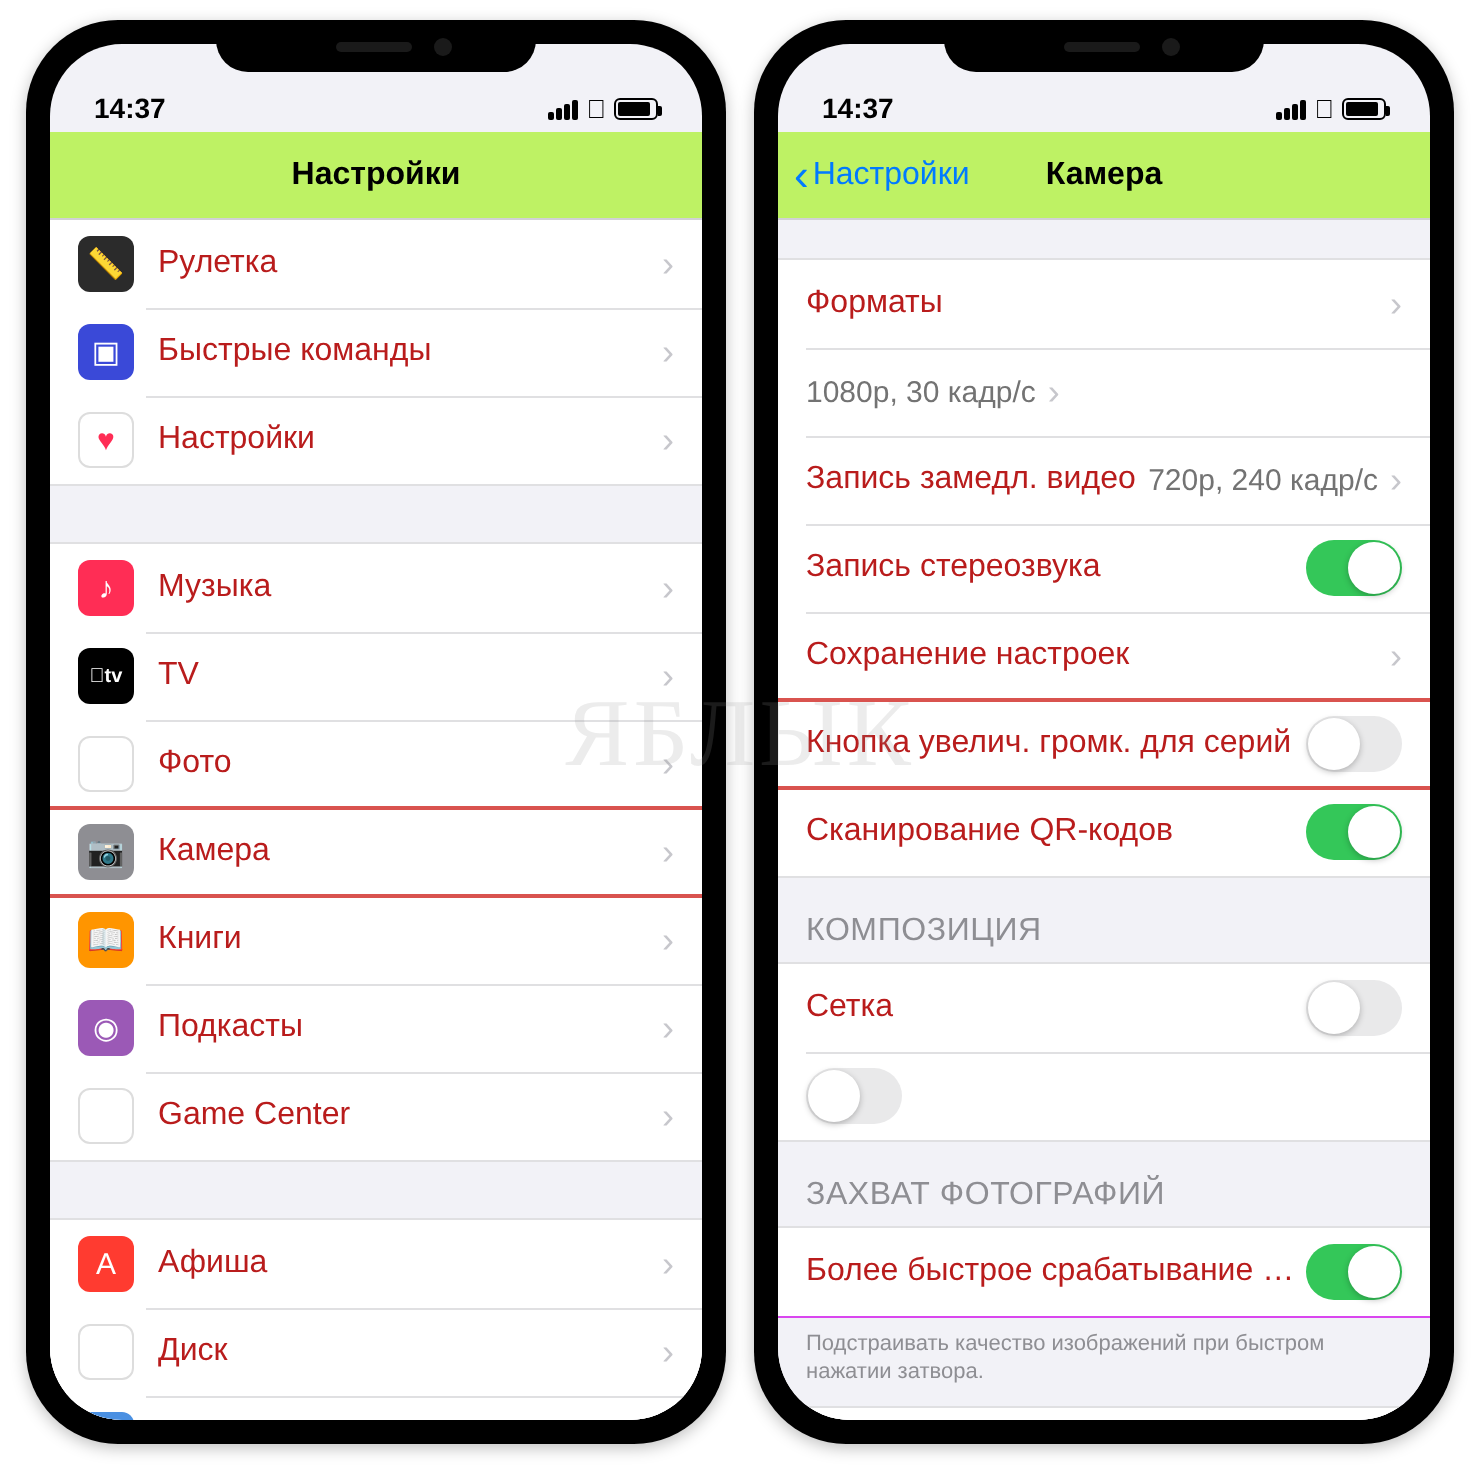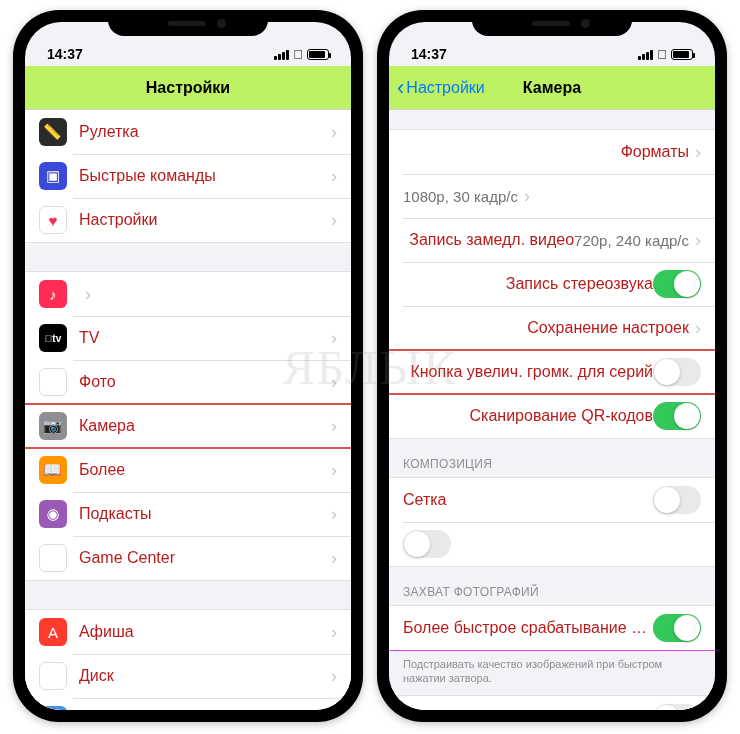--- a/index.html
+++ b/index.html
@@ -27,21 +27,21 @@
   .row { display:flex; align-items:center; height:44px; padding:0 14px; position:relative; background:#fff; }
   .row + .row::before { content:""; position:absolute; top:0; left:48px; right:0; height:1px; background:#e0e0e2; }
   .row.no-icon + .row.no-icon::before { left:14px; }
   .row.no-icon::before { left:14px; }
   .icon { width:28px; height:28px; border-radius:6px; margin-right:12px; display:flex; align-items:center; justify-content:center; font-size:15px; color:#fff; flex-shrink:0; }
   .label { flex:1; font-size:16px; color:#b91c1c; white-space:nowrap; overflow:hidden; text-overflow:ellipsis; }
   .chev { color:#c7c7cc; font-size:18px; margin-left:6px; }
   .detail { color:#737373; font-size:15px; }
   .gap { height:30px; background:#f2f2f7; border-top:1px solid #e0e0e2; border-bottom:1px solid #e0e0e2; }
   .gap.small { height:20px; }
-  .section-header { font-size:12px; color:#8e8e93; text-transform:uppercase; padding:18px 14px 6px; background:#f2f2f7; border-bottom:1px solid #e0e0e2; border-top:1px solid #e0e0e2; letter-spacing:0.3px; }
+  .section-header { font-size:16px; color:#8e8e93; text-transform:uppercase; padding:18px 14px 6px; background:#f2f2f7; border-bottom:1px solid #e0e0e2; border-top:1px solid #e0e0e2; letter-spacing:0.3px; }
   .footer-note { font-size:11px; color:#8e8e93; padding:6px 14px 2px; background:#f2f2f7; line-height:1.3; border-top:1px solid #d946ef; }
   .toggle { width:48px; height:28px; border-radius:14px; position:relative; flex-shrink:0; }
   .toggle.on { background:#34c759; }
   .toggle.off { background:#e9e9ea; }
   .knob { width:26px; height:26px; background:#fff; border-radius:50%; position:absolute; top:1px; box-shadow:0 1px 3px rgba(0,0,0,0.25); }
   .toggle.on .knob { right:1px; }
   .toggle.off .knob { left:1px; }
   .highlight { position:absolute; border:2px solid #d9534f; border-radius:2px; pointer-events:none; z-index:5; }
   .content { position:absolute; top:88px; bottom:0; left:0; right:0; overflow:hidden; }
   .watermark { position:absolute; top:50%; left:50%; transform:translate(-50%,-50%); font-size:48px; color:rgba(150,150,150,0.18); font-family:Georgia,serif; letter-spacing:2px; pointer-events:none; z-index:20; }
@@ -87,41 +87,42 @@
             <div class="row">
               <div class="icon" style="background: rgb(255, 255, 255); color: rgb(255, 45, 85); border: 0.5px solid rgb(221, 221, 221);">♥</div>
               <span class="label">Настройки</span>
               <span class="chev">›</span>
             </div>
           </div>
         <div class="gap"></div>
         <div class="list" id="lg2" style="position:relative;">
             <div class="row">
               <div class="icon" style="background: rgb(255, 45, 85);">♪</div>
+              <span class="label">Музыка</span>
               <span class="chev">›</span>
             </div>
             <div class="row">
               <div class="icon" style="background: rgb(0, 0, 0); font-size: 10px; font-weight: 600;">􀎲tv</div>
               <span class="label">TV</span>
               <span class="chev">›</span>
             </div>
             <div class="row">
               <div class="icon" style="background: rgb(255, 255, 255); border: 0.5px solid rgb(221, 221, 221);">✿</div>
               <span class="label">Фото</span>
               <span class="chev">›</span>
             </div>
             <div class="row" style="position: relative;">
               <div class="icon" style="background: rgb(142, 142, 147);">📷</div>
               <span class="label">Камера</span>
               <span class="chev">›</span>
               <div class="highlight" style="inset: -1px -2px;"></div>
             </div>
             <div class="row">
               <div class="icon" style="background: rgb(255, 149, 0);">📖</div>
-              <span class="label">Более</span>
+              <span class="label">Книги</span>
               <span class="chev">›</span>
             </div>
             <div class="row">
               <div class="icon" style="background: rgb(155, 89, 182);">◉</div>
               <span class="label">Подкасты</span>
               <span class="chev">›</span>
             </div>
             <div class="row">
               <div class="icon" style="background: rgb(255, 255, 255); border: 0.5px solid rgb(221, 221, 221);">✦</div>
               <span class="label">Game Center</span>
@@ -169,21 +170,21 @@
       </div>
       <div class="navbar">
         <div class="nav-back">
           <span class="chev-back">‹</span>
           <span>Настройки</span>
         </div>
         <span class="nav-title">Камера</span>
       </div>
       <div class="content">
         <div class="gap small" style="border-top:none;"></div>
-        <div class="list" id="rg1" style="position:relative;text-align:right;">
+        <div class="list" id="rg1" style="position:relative;">
             <div class="row no-icon">
               <span class="label">Форматы</span>
               <span class="chev">›</span>
             </div>
             <div class="row no-icon">
               <span class="detail">1080p, 30 кадр/с</span>
               <span class="chev">›</span>
             </div>
             <div class="row no-icon">
               <span class="label">Запись замедл. видео</span>

